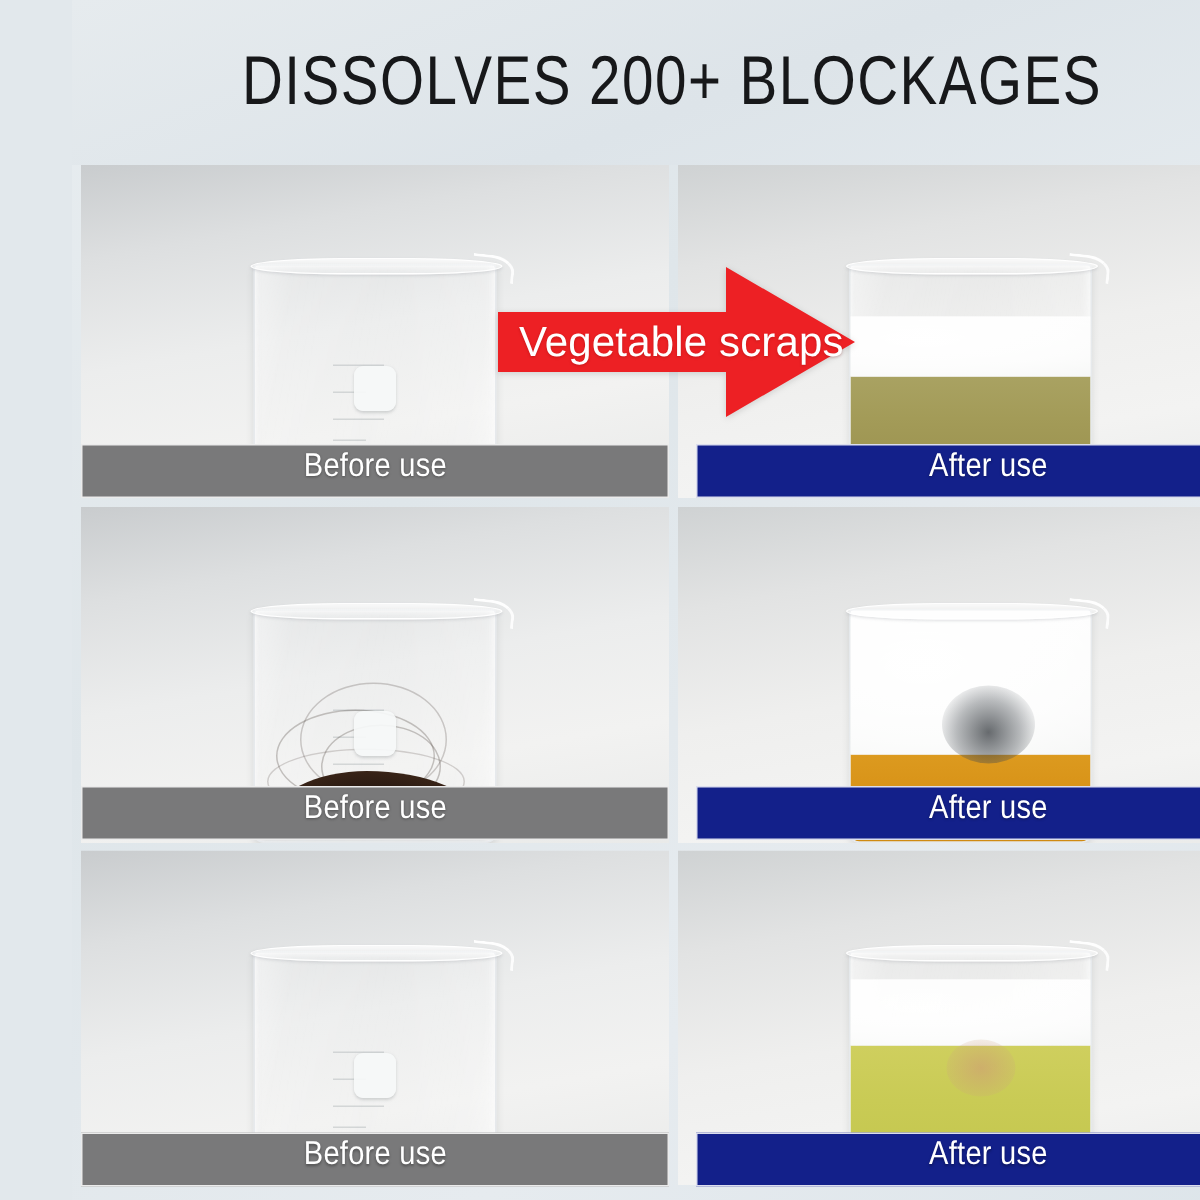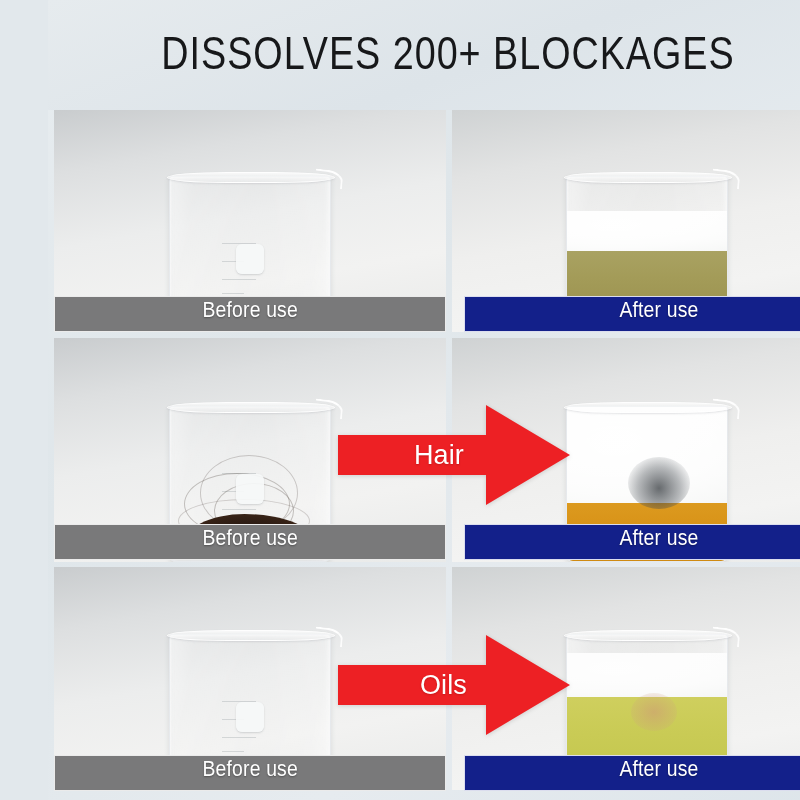--- a/index.html
+++ b/index.html
@@ -417,28 +417,22 @@
     </div>
 
     <div class="bar grey">
       <span class="bar-text">Before use</span>
     </div>
     <div class="bar blue">
       <span class="bar-text">After use</span>
     </div>
   </div>
 
-
-  <div class="arrow a2">
-    <svg width="232" height="104" viewBox="0 0 232 104">
-      <path d="M0 32 L148 32 L148 2 L232 52 L148 102 L148 72 L0 72 Z" fill="#ED2024"></path>
+  <div class="arrow a1">
+    <svg width="238" height="104" viewBox="0 0 238 104">
+      <path d="M0 32 L152 32 L152 2 L238 52 L152 102 L152 72 L0 72 Z" fill="#ED2024"></path>
     </svg>
-    <div class="arrow-label">Hair</div>
+    <div class="arrow-label">Vegetable scraps</div>
   </div>
 
-  <div class="arrow a3">
-    <svg width="232" height="104" viewBox="0 0 232 104">
-      <path d="M0 32 L148 32 L148 2 L232 52 L148 102 L148 72 L0 72 Z" fill="#ED2024"></path>
-    </svg>
-    <div class="arrow-label">Oils</div>
-  </div>
+
 
 </div>
 
 </body></html>

